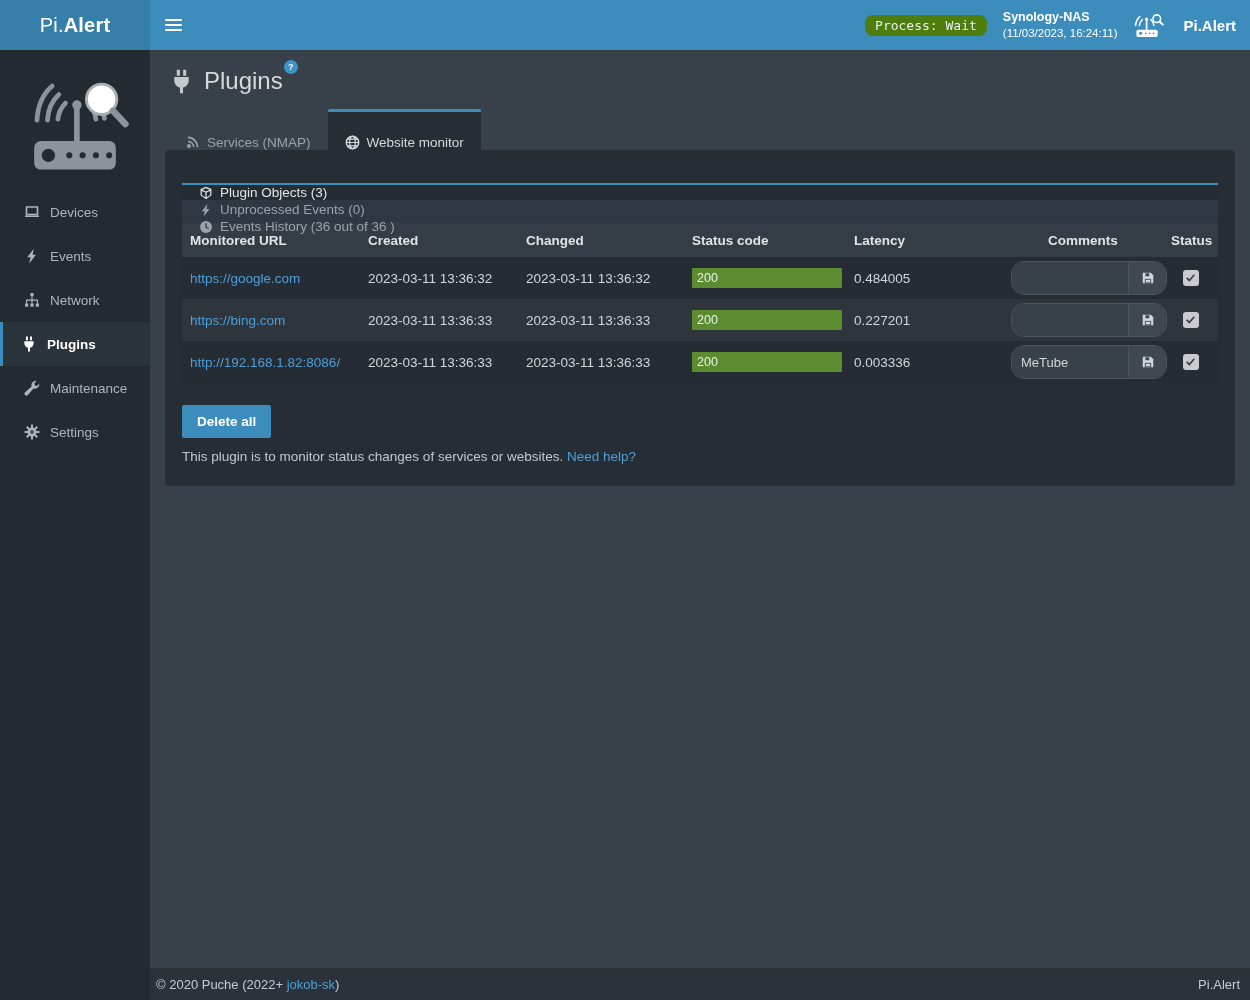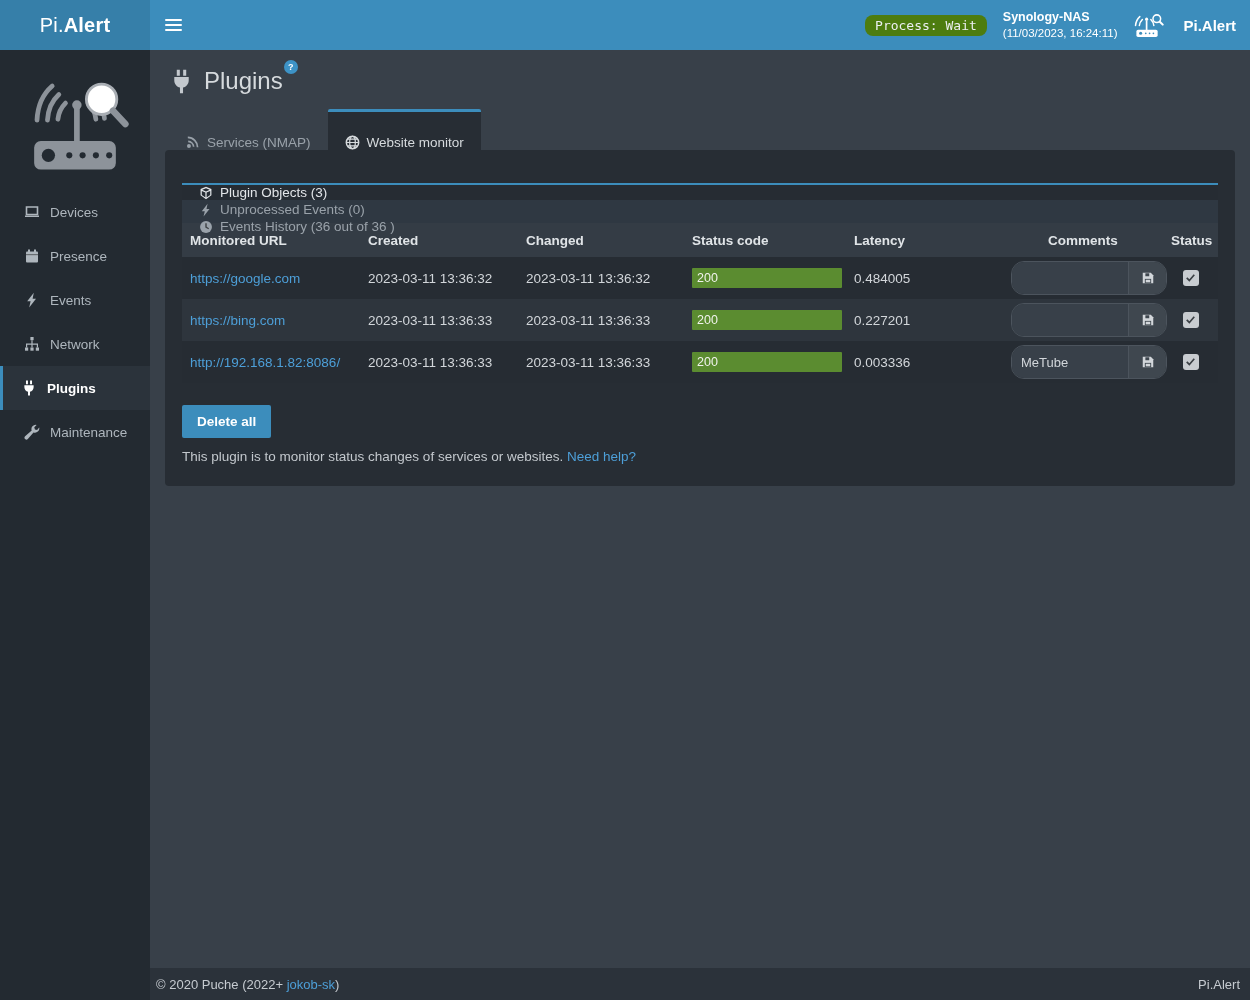--- a/index.html
+++ b/index.html
@@ -291,26 +291,20 @@
     </div>
     <ul class="side-menu">
         <li class="side-item">
           <svg>
             <use href="#icon-laptop" xlink:href="#icon-laptop"></use>
           </svg>
           <span>Devices</span>
         </li>
         <li class="side-item">
           <svg>
-            <use href="#icon-calendar" xlink:href="#icon-calendar"></use>
-          </svg>
-          <span>Presence</span>
-        </li>
-        <li class="side-item">
-          <svg>
             <use href="#icon-bolt" xlink:href="#icon-bolt"></use>
           </svg>
           <span>Events</span>
         </li>
         <li class="side-item">
           <svg>
             <use href="#icon-sitemap" xlink:href="#icon-sitemap"></use>
           </svg>
           <span>Network</span>
         </li>
@@ -318,20 +312,26 @@
           <svg>
             <use href="#icon-plug" xlink:href="#icon-plug"></use>
           </svg>
           <span>Plugins</span>
         </li>
         <li class="side-item">
           <svg>
             <use href="#icon-wrench" xlink:href="#icon-wrench"></use>
           </svg>
           <span>Maintenance</span>
+        </li>
+        <li class="side-item">
+          <svg>
+            <use href="#icon-gear" xlink:href="#icon-gear"></use>
+          </svg>
+          <span>Settings</span>
         </li>
       </ul>
   </div>
 
   <div class="main">
     <div class="content">
 
       <div class="page-header">
         <svg class="page-title-icon">
             <use href="#icon-plug"></use>

